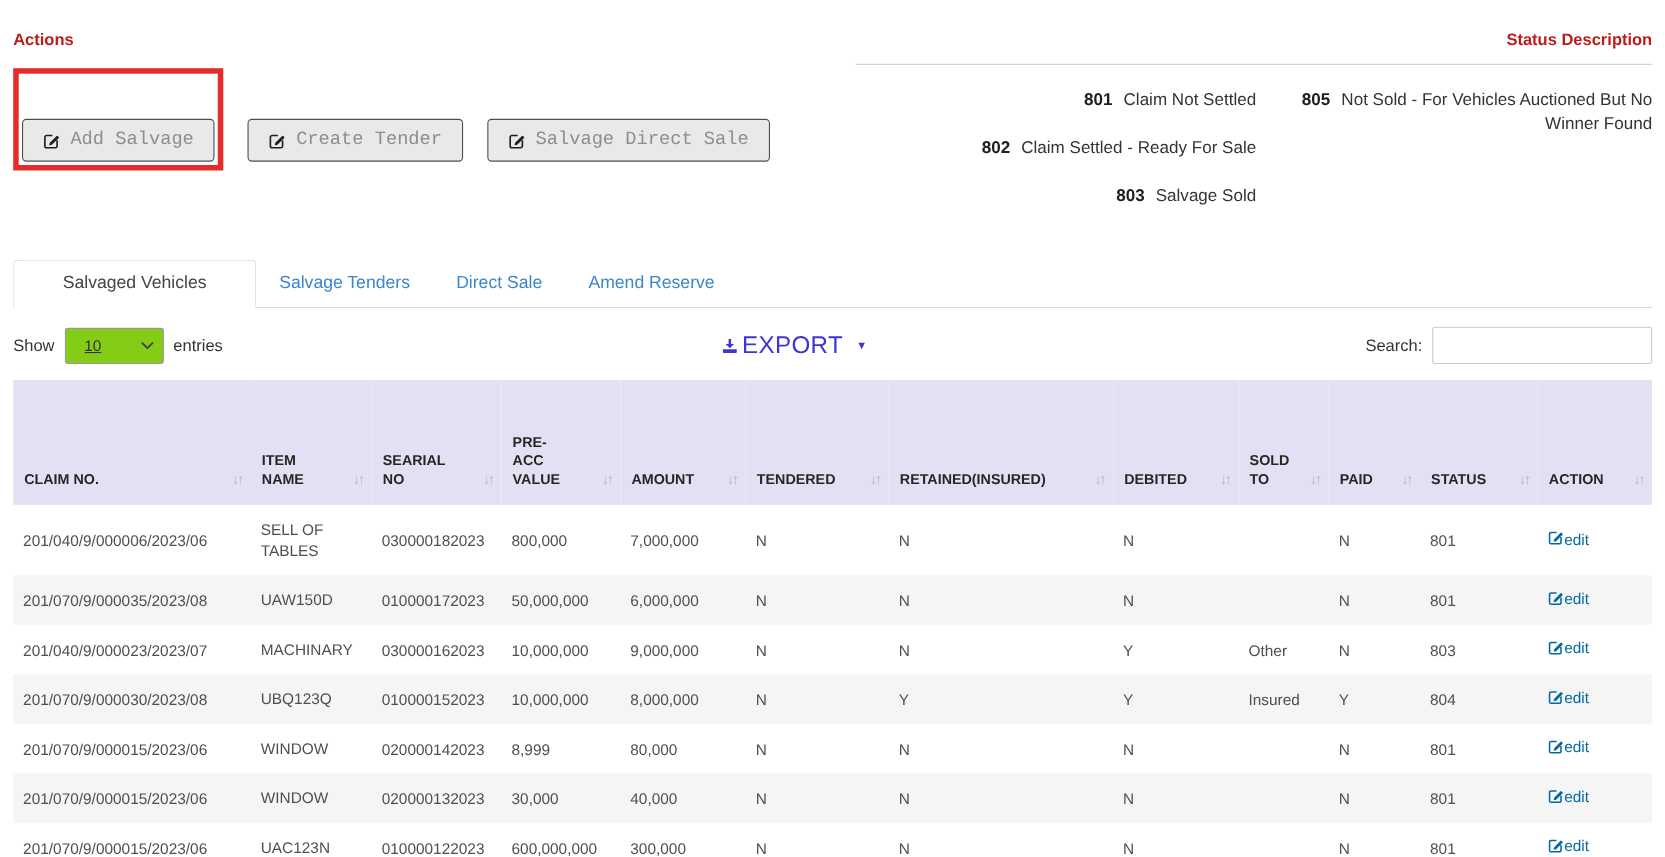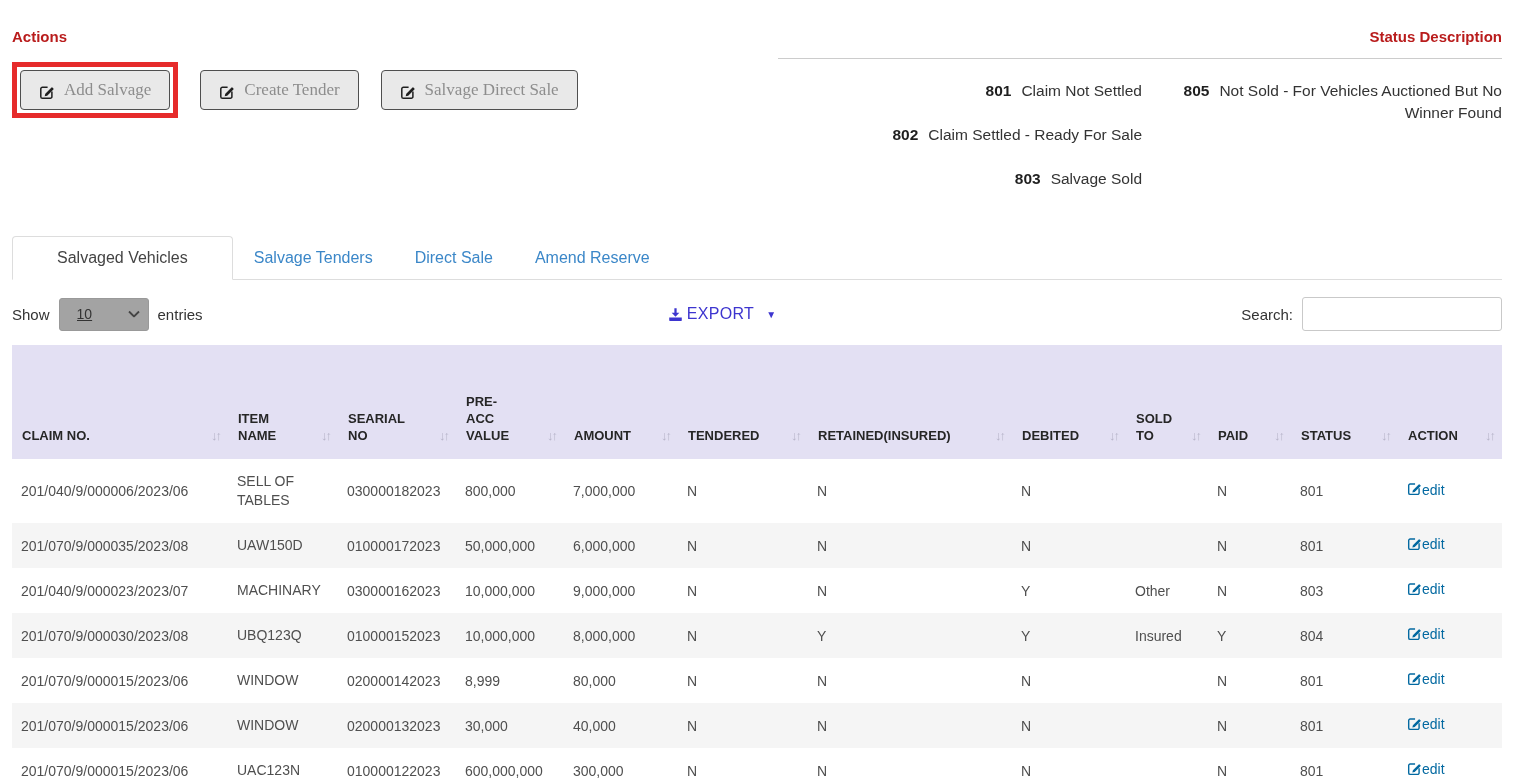--- a/index.html
+++ b/index.html
@@ -13,22 +13,22 @@
 
   
   .top { display:flex; margin-top:28px; }
   .actions-panel { flex:0 0 766px; }
   .sec-heading { font-size:15px; font-weight:700; color:#b91c1c; margin:0; }
   .btn-row { display:flex; align-items:center; gap:22px; margin-top:17px; }
   .red-box { border:5px solid #e62b2b; padding:3px; }
   .btn {
     background:#e9e9e9; border:1px solid #4f4f4f; border-radius:4px;
     padding:9px 18px; font-size:17px; color:#8d8d8d;
-    display:inline-flex; align-items:flex-end; gap:9px;
-    font-family:Liberation Serif, serif; cursor:pointer; white-space:nowrap;
+    display:inline-flex; align-items:center; gap:9px;
+    font-family:Liberation Mono, monospace; cursor:pointer; white-space:nowrap;margin-top:38px;
   }
   .btn .ic { color:#1f1f1f; display:inline-flex; }
 
   .status-panel { flex:1;text-align:right; }
   .status-panel hr { border:none; border-top:1px solid #ccc; margin:13px 0 0; }
   .status-cols { display:flex; margin-top:21px; }
   .status-col-left { width:384px; flex:0 0 auto; padding-right:20px; }
   .status-col-right { flex:1; }
   .status-item { font-size:15.5px; line-height:22px; color:#333; margin-bottom:22px; }
   .status-item b { color:#1f1f1f; margin-right:10px; }
@@ -44,28 +44,28 @@
     border-radius:4px 4px 0 0; margin-bottom:-1px; padding:12px 44px;
   }
 
   
   .controls { display:flex; align-items:center; margin-top:17px; }
   .show-entries { display:flex; align-items:center; gap:9px; font-size:15px; color:#333; }
   .select-wrap { position:relative; display:inline-flex; }
   .select-wrap select {
     appearance:none; -webkit-appearance:none; -moz-appearance:none;
     width:90px; height:33px; border:1px solid #999; border-radius:3px;
-    background:#a3a3a3; font-size:14px; color:#333; padding:0 26px 0 17px;
+    background:#84cc16; font-size:14px; color:#333; padding:0 26px 0 17px;
     font-family:inherit;
     text-decoration:underline;
   }
   .select-chev { position:absolute; right:9px; top:50%; transform:translateY(-50%);
     pointer-events:none; display:inline-flex; color:#444; }
   .export-sec { flex:1; display:flex; justify-content:center; align-items:center; gap:12px; }
-  .export-btn { color:#3d35cf; font-size:16px; font-weight:500; letter-spacing:.3px;
+  .export-btn { color:#3d35cf; font-size:22px; font-weight:500; letter-spacing:.3px;
     display:inline-flex; align-items:center; gap:4px; cursor:pointer; }
   .caret { color:#3d35cf; font-size:10px; cursor:pointer; }
   .search-sec { display:flex; align-items:center; gap:9px; font-size:15px; color:#333; }
   .search-sec input {
     width:200px; height:34px; border:1px solid #c9c9c9; border-radius:3px;
     padding:0 8px; font-size:14px; font-family:inherit; color:#333;
   }
 
   
   table { width:1490px; border-collapse:collapse; table-layout:fixed; margin-top:14px; }

